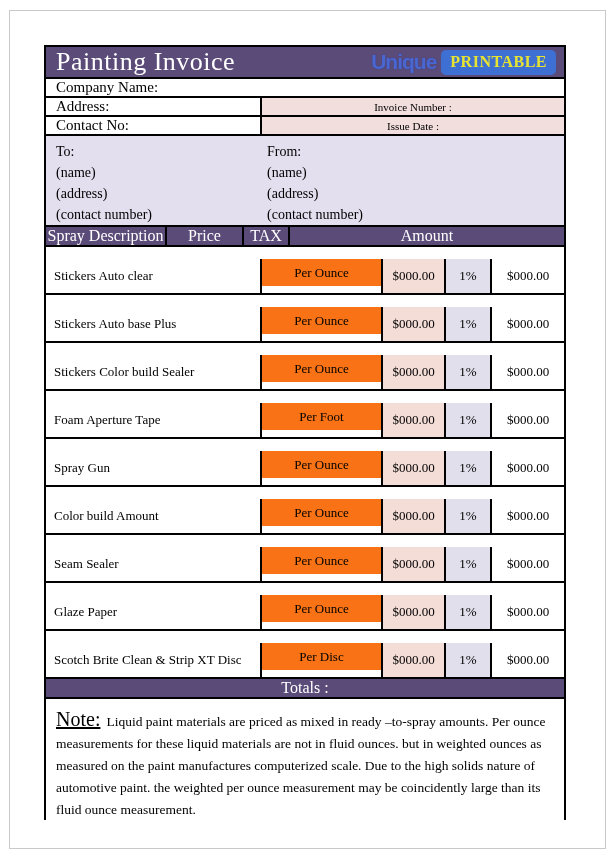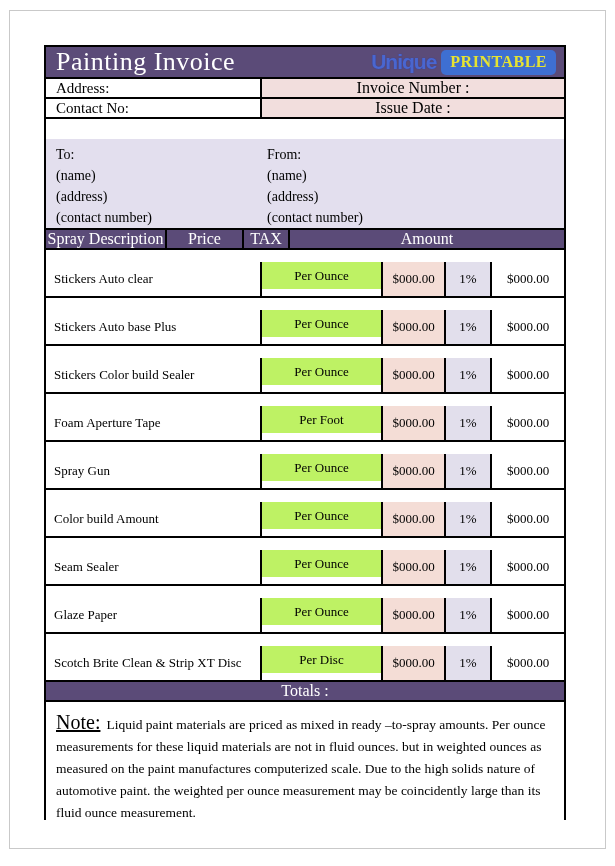--- a/index.html
+++ b/index.html
@@ -14,46 +14,46 @@
   .hdr { height:52px; background:#5b4b78; border-bottom:2px solid #000; display:flex; align-items:center; justify-content:space-between; padding:0 8px 0 10px; }
   .hdr .title { color:#fff; font-size:26px; letter-spacing:.5px; }
   .brand { display:flex; align-items:center; gap:5px; }
   .brand .word1 { font-family:"Liberation Sans",sans-serif; font-weight:bold; font-size:21px; letter-spacing:-1px; color:#4a66cf; text-shadow:0 0 1px #2c3f9e; }
   .brand .badge { font-family:Liberation Serif, serif; font-weight:bold; font-size:16px; letter-spacing:.5px; color:#e6e332; background:#3e6fd2; border-radius:5px; padding:3px 9px 4px; }
 
   
   .row-company { height:37px; border-bottom:2px solid #000; display:flex; align-items:center; padding-left:10px; font-size:15px; background:#fff; }
   .row-split { display:flex; border-bottom:2px solid #000; }
   .row-split .lcell { width:216px; border-right:2px solid #000; display:flex; align-items:center; padding-left:10px; font-size:15px; background:#fff; }
-  .row-split .rcell { flex:1; background:#f2dedd; display:flex; align-items:center; justify-content:center; font-size:16px; }
+  .row-split .rcell { flex:1; background:#f2dedd; display:flex; align-items:center; justify-content:center; font-size:11px; }
   .row-address { height:35px; }
   .row-contact { height:34px; }
 
   
-  .tofrom { height:116px; background:#e3dfee; border-bottom:2px solid #000; display:flex; padding-top:5px; font-size:14px;margin-top:20px; }
+  .tofrom { height:116px; background:#e3dfee; border-bottom:2px solid #000; display:flex; padding-top:5px; font-size:14px; }
   .tofrom .col { display:flex; flex-direction:column; line-height:21px; }
   .tofrom .col.to { width:216px; padding-left:10px; }
   .tofrom .col.from { flex:1; padding-left:5px; }
 
   
   .thead { height:34px; background:#5b4b78; border-bottom:2px solid #000; display:flex; color:#fff; font-size:16px; }
   .thead .hc { display:flex; align-items:center; justify-content:center; border-right:2px solid #000; }
   .thead .hc:last-child { border-right:none; }
   .hc.desc  { width:216px; justify-content:flex-start; padding-left:8px; }
   .hc.unit  { width:121px; }
   .hc.price { width:77px; }
   .hc.tax   { width:46px; }
   .hc.amount{ flex:1; }
 
   .trow { height:36px; border-bottom:2px solid #000; display:flex; font-size:13px; background:#fff;margin-top:12px; }
   .trow .cell { display:flex; align-items:center; justify-content:center; border-right:2px solid #000; }
   .trow .cell:last-child { border-right:none; }
   .cell.desc { width:216px; justify-content:flex-start; padding-left:8px; background:#fff; }
   .cell.unit { width:121px; flex-direction:column; justify-content:flex-start; background:#fff; }
-  .cell.unit .fill { width:100%; height:27px; background:#bef264; display:flex; align-items:center; justify-content:center; }
+  .cell.unit .fill { width:100%; height:27px; background:#f97316; display:flex; align-items:center; justify-content:center; }
   .cell.price { width:63px; background:#f4ddd6; }
   .cell.tax   { width:46px; background:#e2dfec; }
   .cell.amount{ flex:1; background:#fff; }
 
   .totals { height:34px; background:#5b4b78; border-bottom:2px solid #000; display:flex; align-items:center; justify-content:center; color:#fff; font-size:16px; }
 
   
   .note { flex:1; background:#fff; padding:9px 12px 6px 10px; font-size:13.5px; line-height:22px; }
   .note .note-label { font-size:20px; text-decoration:underline; margin-right:6px; }
 </style>
@@ -65,20 +65,23 @@
 <div class="invoice">
 
   <div class="hdr">
     <div class="title">Painting Invoice</div>
     <div class="brand">
       <span class="word1">Unique</span>
       <span class="badge">PRINTABLE</span>
     </div>
   </div>
 
+  <div class="row-company">
+    <span>Company Name:</span>
+  </div>
 
   <div class="row-split row-address">
     <div class="lcell">
       <span>Address:</span>
     </div>
     <div class="rcell">
       <span>Invoice Number :</span>
     </div>
   </div>
 

